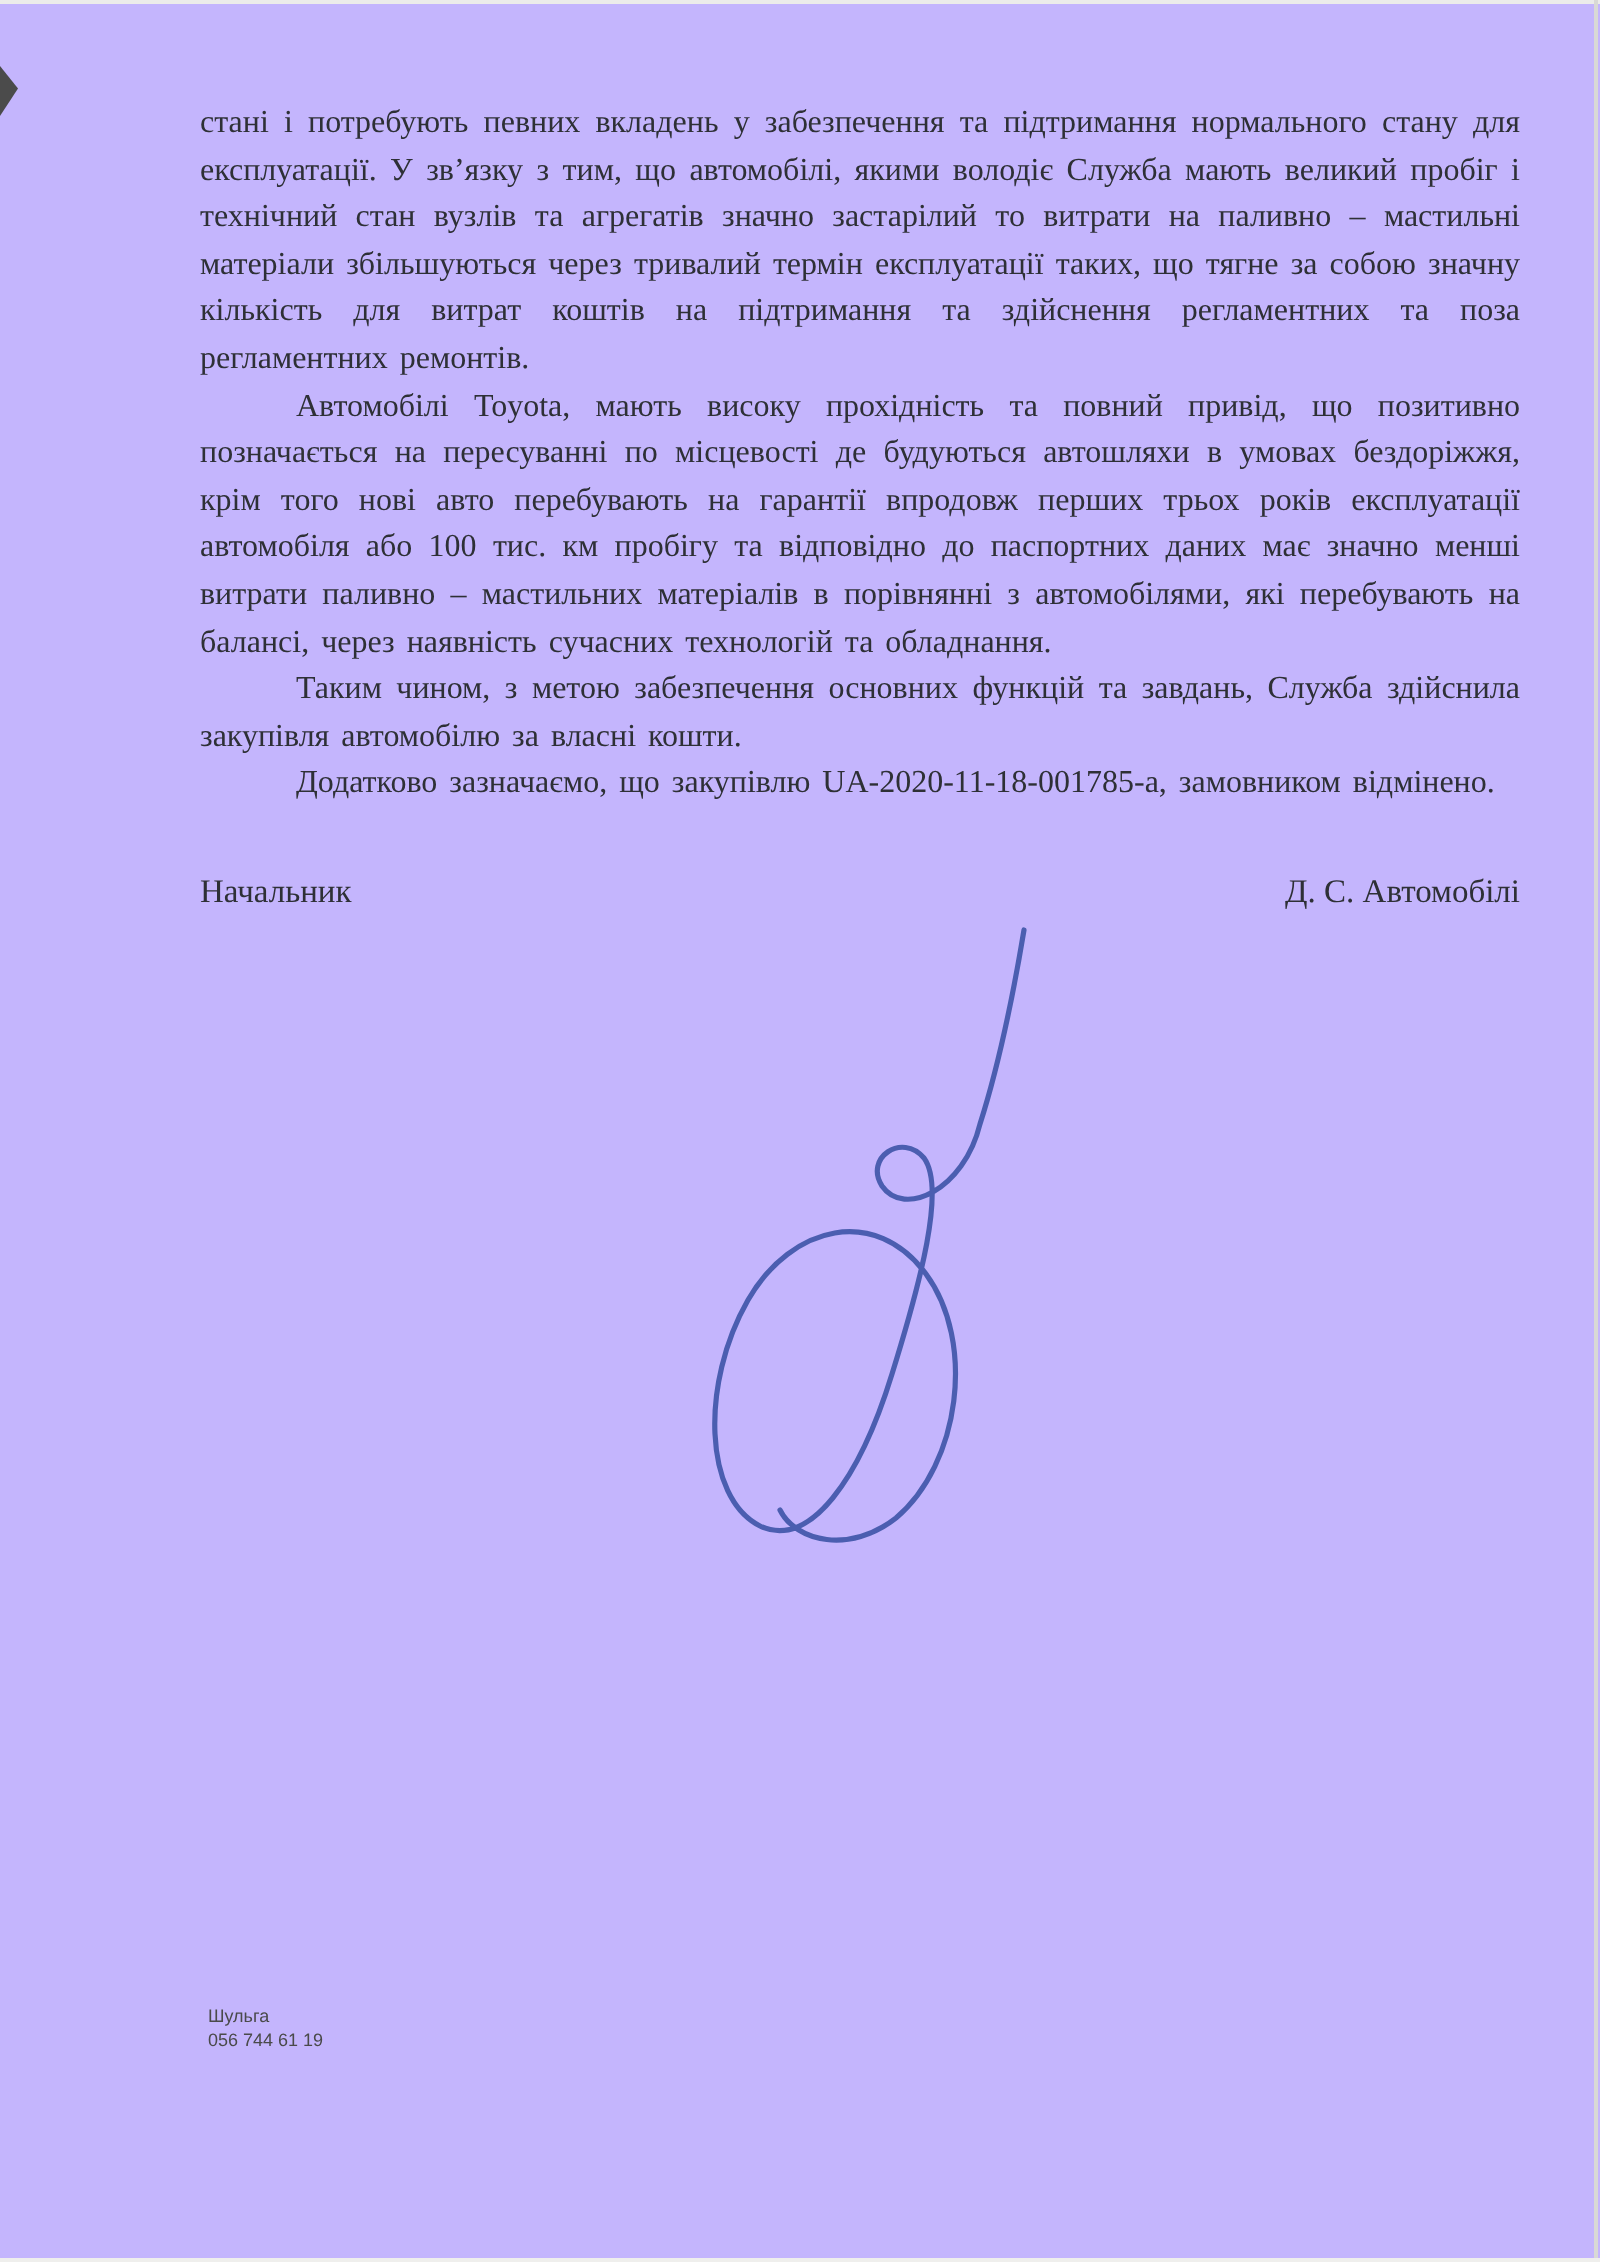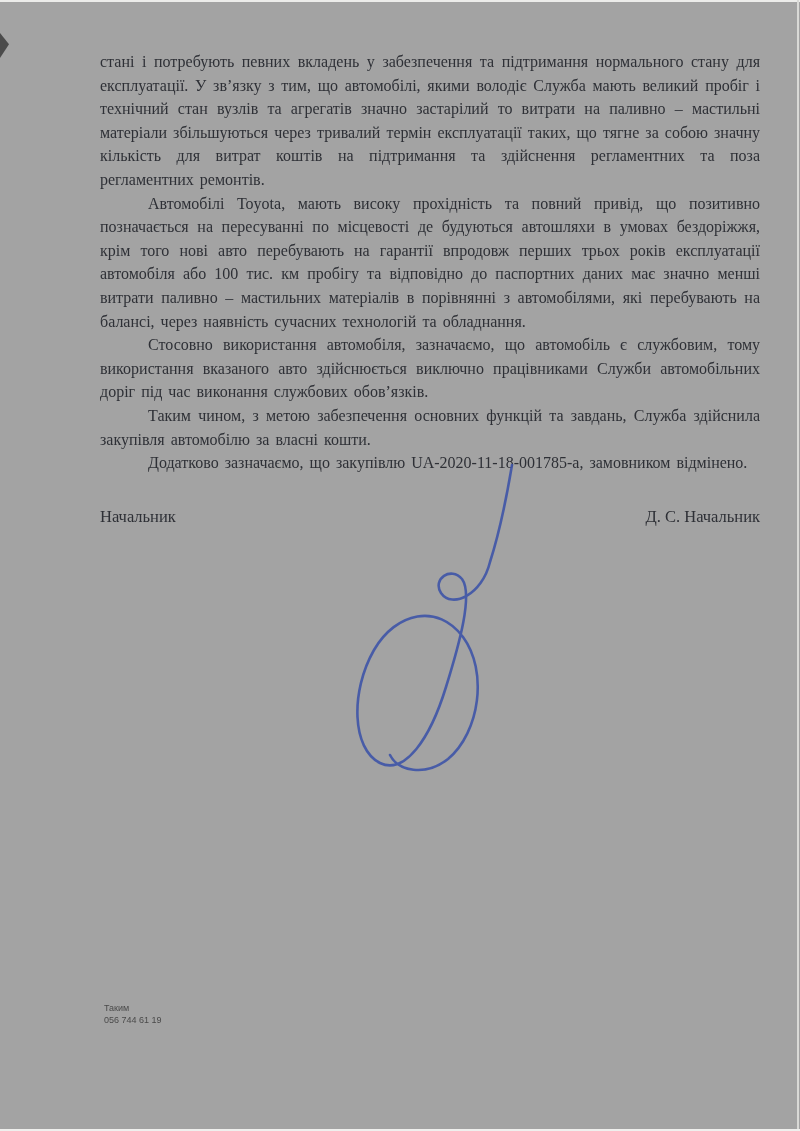--- a/index.html
+++ b/index.html
@@ -4,21 +4,21 @@
 <style>
   html, body {
     margin: 0;
     padding: 0;
     background: #ffffff;
   }
   .page {
     position: relative;
     width: 800px;
     height: 1131px;
-    background: #a3a3a3;
+    background: #c4b5fd;
     font-family: "Liberation Serif", serif;
     color: #2e3036;
     overflow: hidden;
     box-sizing: border-box;
   }
   
   .edge-right {
     position: absolute;
     top: 0; bottom: 0; right: 1px;
     width: 2px;
@@ -94,41 +94,40 @@
 <div class="page">
 
   <div class="edge-top"></div>
   <div class="edge-right"></div>
   <div class="edge-bottom"></div>
   <div class="scan-corner"></div>
 
   <div class="content">
     <p class="para no-indent">стані і потребують певних вкладень у забезпечення та підтримання нормального стану для експлуатації. У зв’язку з тим, що автомобілі, якими володіє Служба мають великий пробіг і технічний стан вузлів та агрегатів значно застарілий то витрати на паливно – мастильні матеріали збільшуються через тривалий термін експлуатації таких, що тягне за собою значну кількість для витрат коштів на підтримання та здійснення регламентних та поза регламентних ремонтів.</p>
     <p class="para">Автомобілі Toyota, мають високу прохідність та повний привід, що позитивно позначається на пересуванні по місцевості де будуються автошляхи в умовах бездоріжжя, крім того нові авто перебувають на гарантії впродовж перших трьох років експлуатації автомобіля або 100 тис. км пробігу та відповідно до паспортних даних має значно менші витрати паливно – мастильних матеріалів в порівнянні з автомобілями, які перебувають на балансі, через наявність сучасних технологій та обладнання.</p>
-    <p class="para">Стосовно використання автомобіля, зазначаємо, що автомобіль є службовим, тому використання вказаного авто здійснюється виключно працівниками Служби автомобільних доріг під час виконання службових обов’язків.</p>
     <p class="para">Таким чином, з метою забезпечення основних функцій та завдань, Служба здійснила закупівля автомобілю за власні кошти.</p>
     <p class="para">Додатково зазначаємо, що закупівлю UA-2020-11-18-001785-а, замовником відмінено.</p>
 
     <div class="sign-row">
       <span>Начальник</span>
-      <span>Д. С. Начальник</span>
+      <span>Д. С. Автомобілі</span>
     </div>
   </div>
 
   <svg class="signature-svg" viewBox="0 0 200 340" xmlns="http://www.w3.org/2000/svg">
     <path d="M187 13
              C180 55 173 85 165 110
              C157 143 127 157 116 141
              C107 127 126 114 137 127
              C148 142 135 190 121 235
              C105 287 80 323 55 311
              C27 297 25 240 49 198
              C71 160 113 151 138 185
              C163 219 155 280 123 307
              C100 325 73 319 65 303" fill="none" stroke="#3f55a8" stroke-width="2.6" stroke-linecap="round" stroke-linejoin="round"></path>
   </svg>
 
   <div class="footer">
-    <div>Таким</div>
+    <div>Шульга</div>
     <div>056 744 61 19</div>
   </div>
 
 </div>
 
 </body></html>

